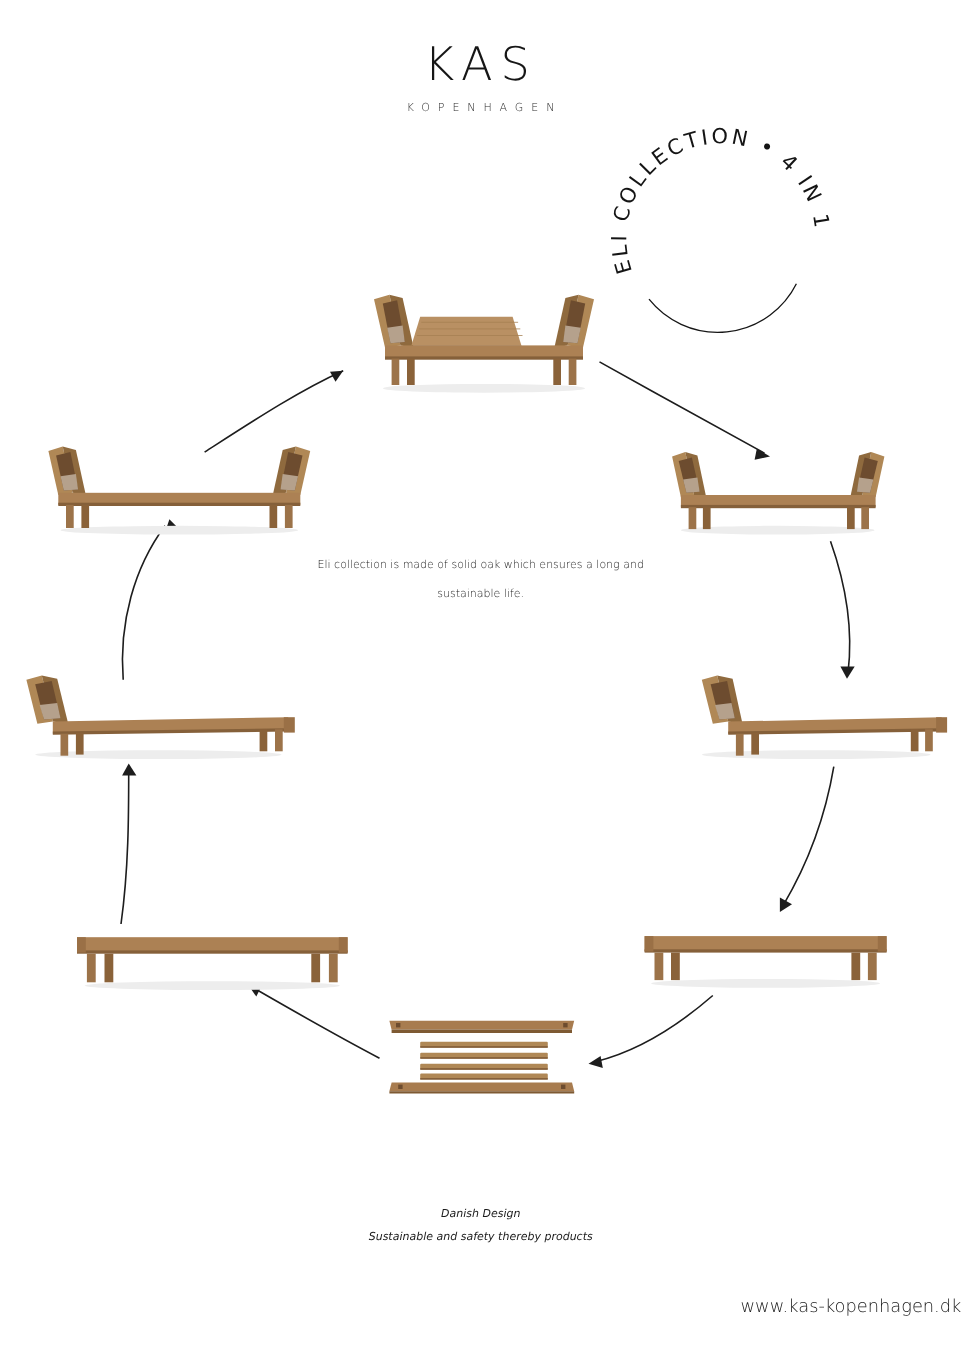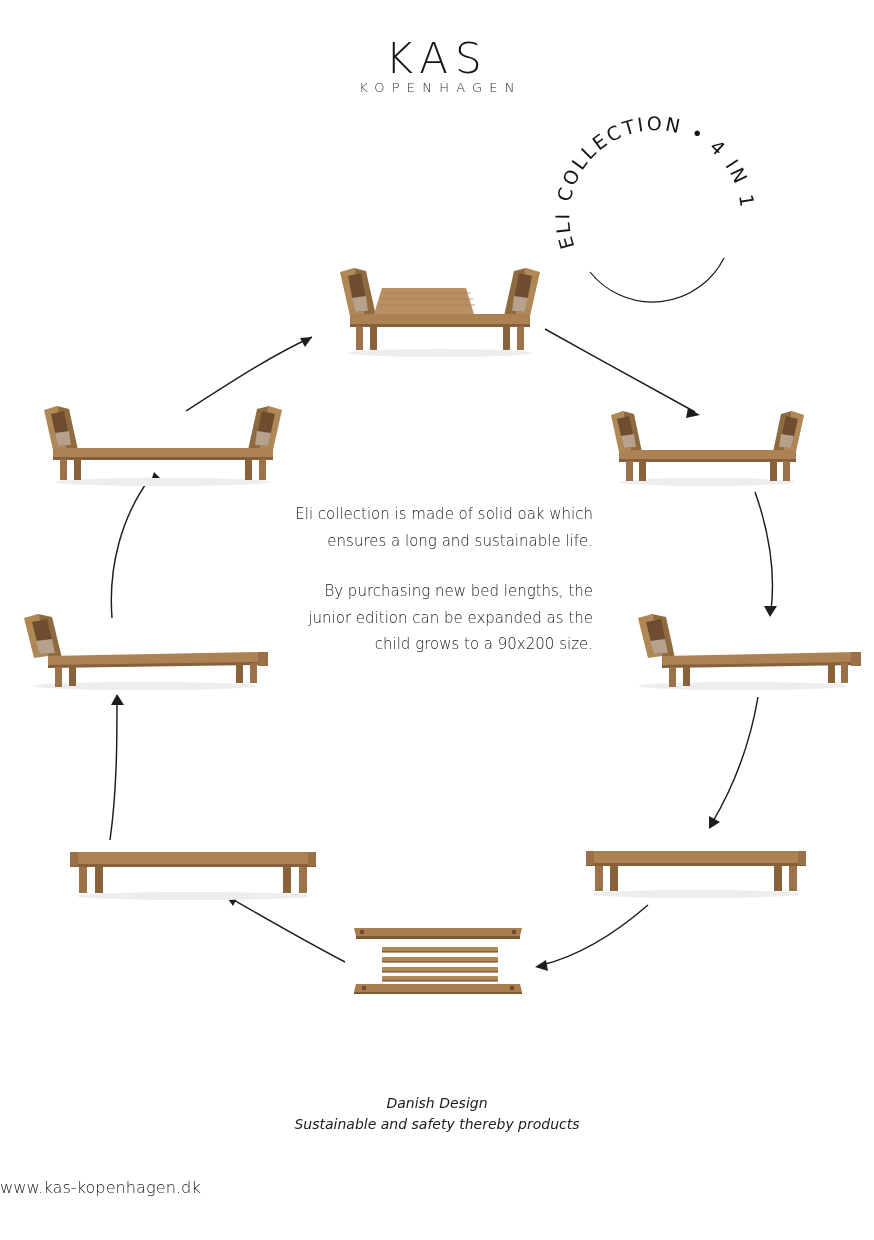--- a/index.html
+++ b/index.html
@@ -17,22 +17,23 @@
   .brand { position: absolute; left: 0; top: 38px; width: 874px; text-align: center; }
   .brand-mark {
     font-family: "DejaVu Sans", sans-serif;
     font-size: 42px;
     font-weight: 300;
     letter-spacing: 7px;
     line-height: 1;
     color: #161616;
   }
   .brand-sub {
-    font-family: "DejaVu Sans", sans-serif;
-    font-size: 13px;
+    margin-top: 13px;
+    font-family: "DejaVu Sans", sans-serif;
+    font-size: 10px;
     font-weight: 300;
     letter-spacing: 7.2px;
     color: #2a2a2a;
     padding-left: 7px;
   }
 
   
   .stamp { position: absolute; left: 556px; top: 126px; width: 224px; height: 178px; }
   .stamp svg { width: 100%; height: 100%; overflow: visible; }
   .stamp text {
@@ -50,42 +51,42 @@
   
   .bed { position: absolute; }
   .bed-svg { display: block; width: 100%; height: 100%; overflow: visible; }
 
   
   .copy {
     position: absolute;
     left: 281px;
     top: 501px;
     width: 312px;
-    text-align: right;
-    font-family: "DejaVu Sans", sans-serif;
-    font-size: 15px;
+    text-align: center;
+    font-family: "DejaVu Sans", sans-serif;
+    font-size: 10px;
     line-height: 26.6px;
     font-weight: 300;
     color: #1b1b1b;
   }
   .copy p { margin: 0; }
   .copy p + p { margin-top: 24px; }
 
   
   .footer-tag {
     position: absolute; left: 0; top: 1093px; width: 874px; text-align: center;
     font-family: "DejaVu Sans", sans-serif;
     font-style: italic;
-    font-size: 14px;
+    font-size: 10px;
     line-height: 21px;
     font-weight: 300;
     color: #1b1b1b;
   }
   .footer-url {
-    position: absolute; left: 0; top: 1178px; width: 874px; text-align: left;
+    position: absolute; left: 0; top: 1178px; width: 874px; text-align: right;
     font-family: "DejaVu Sans", sans-serif;
     font-size: 16.2px;
     font-weight: 300;
     color: #1b1b1b;
   }
 </style>
 </head>
 <body>
 
 <div class="page">
@@ -353,21 +354,20 @@
         <polygon points="6,62 170,62 172,70 4,70" fill="#a87c4f"></polygon>
         <polygon points="4,70 172,70 172,72 4,72" fill="#7e5a33"></polygon>
         <rect x="12" y="64" width="4" height="4" fill="#6d4c2f"></rect>
         <rect x="160" y="64" width="4" height="4" fill="#6d4c2f"></rect>
       </g>
     </svg>
   </div>
 
   <div class="copy">
     <p>Eli collection is made of solid oak which ensures a long and sustainable life.</p>
-    <p>By purchasing new bed lengths, the junior edition can be expanded as the child grows to a 90x200 size.</p>
   </div>
 
   <div class="footer-tag">
     <div>Danish Design</div>
     <div>Sustainable and safety thereby products</div>
   </div>
   <div class="footer-url">www.kas-kopenhagen.dk</div>
 
 </div>
 

